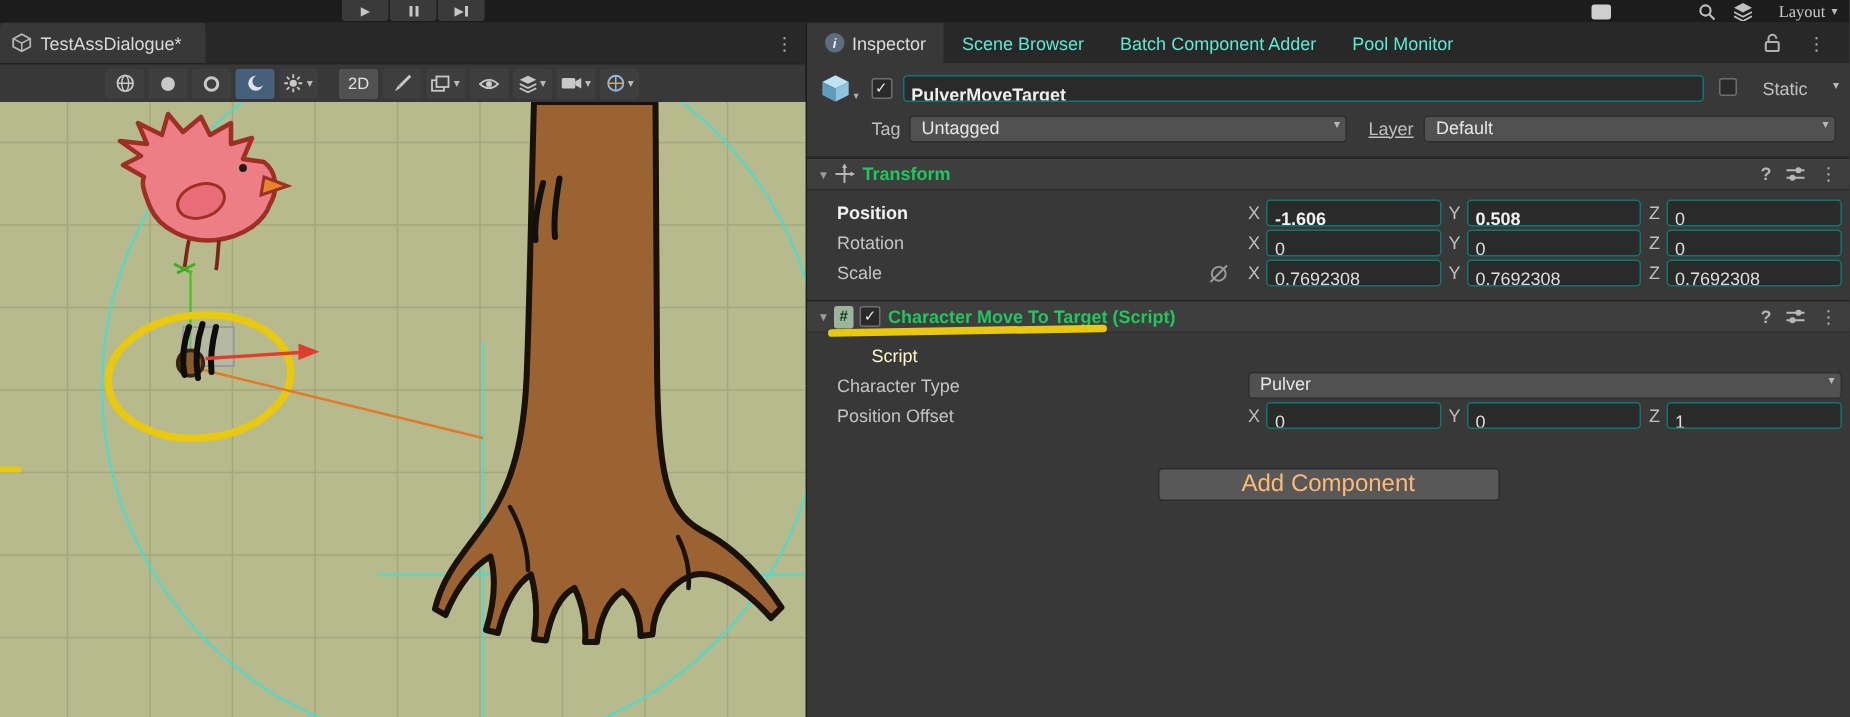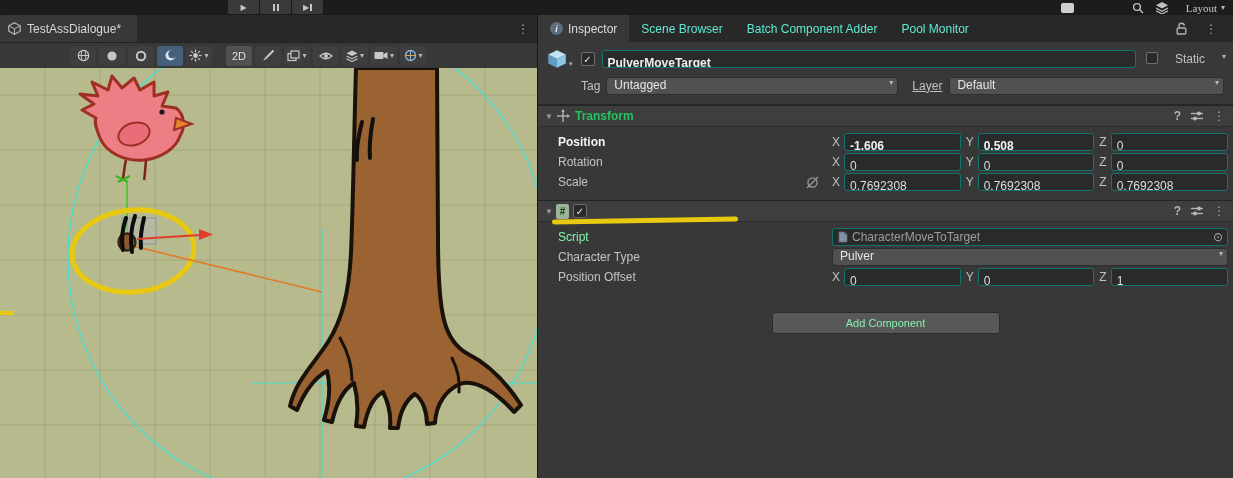--- a/index.html
+++ b/index.html
@@ -74,34 +74,34 @@
   .hdr-right { margin-left:auto; display:flex; align-items:center; gap:9px; color:#b4b4b4; padding-right:3px; }
   .help-glyph { font-weight:bold; font-size:12px; }
   .script-icon { width:13px; height:15px; background:#9ab59a; border-radius:2px; color:#17421a;
     font-size:10px; font-weight:bold; display:flex; align-items:center; justify-content:center; margin-right:4px; }
   .underline-mark { position:absolute; left:14px; top:17px; width:186px; height:5px;
     background:#e8c90f; border-radius:3px; transform:rotate(-1deg); z-index:4; }
 
   .comp-body { padding:5px 0 8px; }
   .prop-row { display:flex; align-items:center; height:20px; padding-left:20px; }
   .prop-label { width:274px; flex:0 0 274px; display:flex; align-items:center; padding-right:12px; color:#c4c4c4; }
-  .prop-label.grayed { color:#86efac; }
+  .prop-label.grayed { color:#fef9c3;margin-left:23px; }
   .prop-label .ic-right { margin-left:auto; }
   .axes { flex:1; display:flex; gap:5px; margin-right:5px; min-width:0; }
   .axis { flex:1; display:flex; align-items:center; gap:4px; min-width:0; }
   .axis-field { flex:1; }
   .bold { font-weight:bold; color:#f2f2f2; }
   .prop-value { flex:1; margin-right:5px; display:flex; min-width:0; }
   .obj-field { flex:1; display:flex; align-items:center; gap:4px; color:#9e9e9e; position:relative; padding-right:18px; }
   .picker { position:absolute; right:4px; top:0; line-height:16px; color:#a8a8a8; font-size:12px; }
   .type-dd { flex:1; }
 
   .add-wrap { display:flex; justify-content:center; margin-top:17px; }
   .add-btn { width:228px; height:22px; background:#585858; border:1px solid #2c2c2c; border-radius:3px;
-    color:#86efac; font-size:11px; display:flex; align-items:center; justify-content:center; }
+    color:#fdba74; font-size:16px; display:flex; align-items:center; justify-content:center; }
   svg.ic { display:block; }
 </style>
 </head>
 <body>
 
 <div class="app">
 
   <div class="topbar">
     <div class="play-group">
       <div class="tb-btn">
@@ -422,47 +422,38 @@
         </div>
       </div>
 
       <div>
         <div class="comp-header">
           <span class="foldout">▼</span>
           <span class="script-icon">#</span>
           <span class="checkbox">
               <span>✓</span>
             </span>
+          <span class="comp-title">Character Move To Target (Script)</span>
           <div class="underline-mark"></div>
           <div class="hdr-right">
             <span class="help-glyph">?</span>
             <svg class="ic" width="14" height="12" viewBox="0 0 14 12">
               <line x1="1" y1="3.5" x2="13" y2="3.5" stroke="#b8b8b8" stroke-width="1.3"></line>
               <line x1="1" y1="8.5" x2="13" y2="8.5" stroke="#b8b8b8" stroke-width="1.3"></line>
               <circle cx="9" cy="3.5" r="2" fill="#b8b8b8"></circle>
               <circle cx="5" cy="8.5" r="2" fill="#b8b8b8"></circle>
             </svg>
             <span class="kebab" style="padding:0">
                 <span>⋮</span>
               </span>
           </div>
         </div>
         <div class="comp-body">
           <div class="prop-row">
             <span class="prop-label grayed">Script</span>
-            <div class="prop-value">
-              <div class="field obj-field">
-                <svg class="ic" width="10" height="12" viewBox="0 0 10 12">
-                  <path d="M1,1 H6.5 L9,3.5 V11 H1 Z" fill="#7f93a0" stroke="#5a6a74" stroke-width="0.8"></path>
-                  <path d="M6.5,1 V3.5 H9" fill="none" stroke="#5a6a74" stroke-width="0.8"></path>
-                </svg>
-                <span>CharacterMoveToTarget</span>
-                <span class="picker">⊙</span>
-              </div>
-            </div>
           </div>
           <div class="prop-row">
             <span class="prop-label">Character Type</span>
             <div class="prop-value">
               <div class="dropdown type-dd">
                 <span>Pulver</span>
                 <span class="dd-arrow">▾</span>
               </div>
             </div>
           </div>

